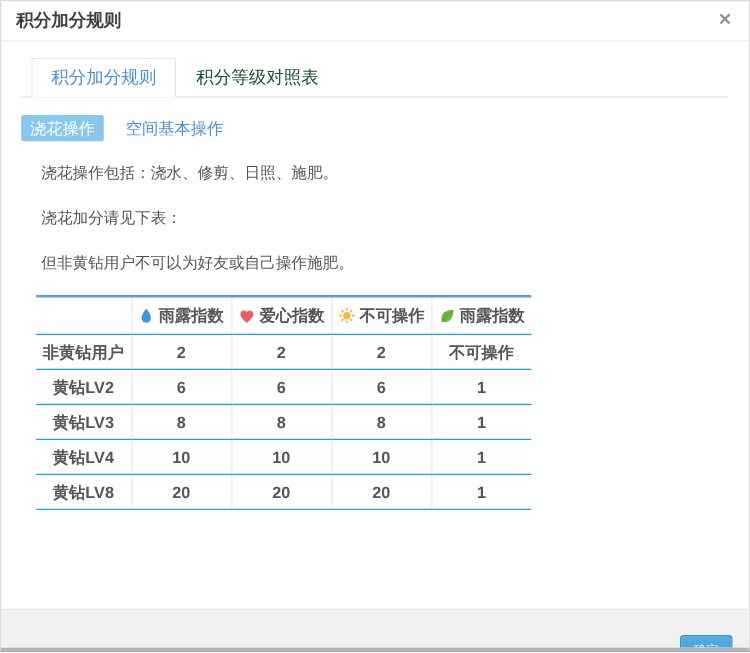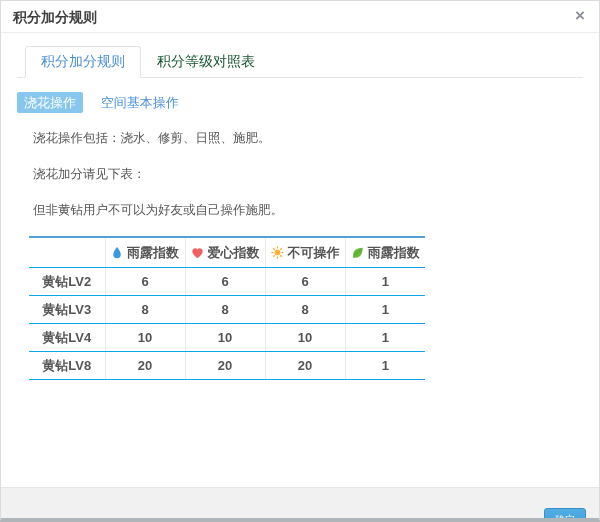--- a/index.html
+++ b/index.html
@@ -164,20 +164,27 @@
           <th>
             <span class="hicon"><svg width="13" height="12" viewBox="0 0 16 15">
                   <path d="M14.5 1C7 1 2.5 4.6 2.5 10c0 1.2.3 2.2.8 3 .9.2 1.9.3 2.9.3C12.4 13.3 14.5 7 14.5 1Z" fill="#67b93e"></path>
                   <path d="M2.8 13.6C4.8 9.6 8.8 5.4 13.5 2.4" stroke="#4e9c2e" stroke-width="0.9" fill="none"></path>
                 </svg></span><span>雨露指数</span>
           </th>
         </tr>
       </thead>
       <tbody>
           <tr>
+            <td>非黄钻用户</td>
+            <td>2</td>
+            <td>2</td>
+            <td>2</td>
+            <td>不可操作</td>
+          </tr>
+          <tr>
             <td>黄钻LV2</td>
             <td>6</td>
             <td>6</td>
             <td>6</td>
             <td>1</td>
           </tr>
           <tr>
             <td>黄钻LV3</td>
             <td>8</td>
             <td>8</td>

